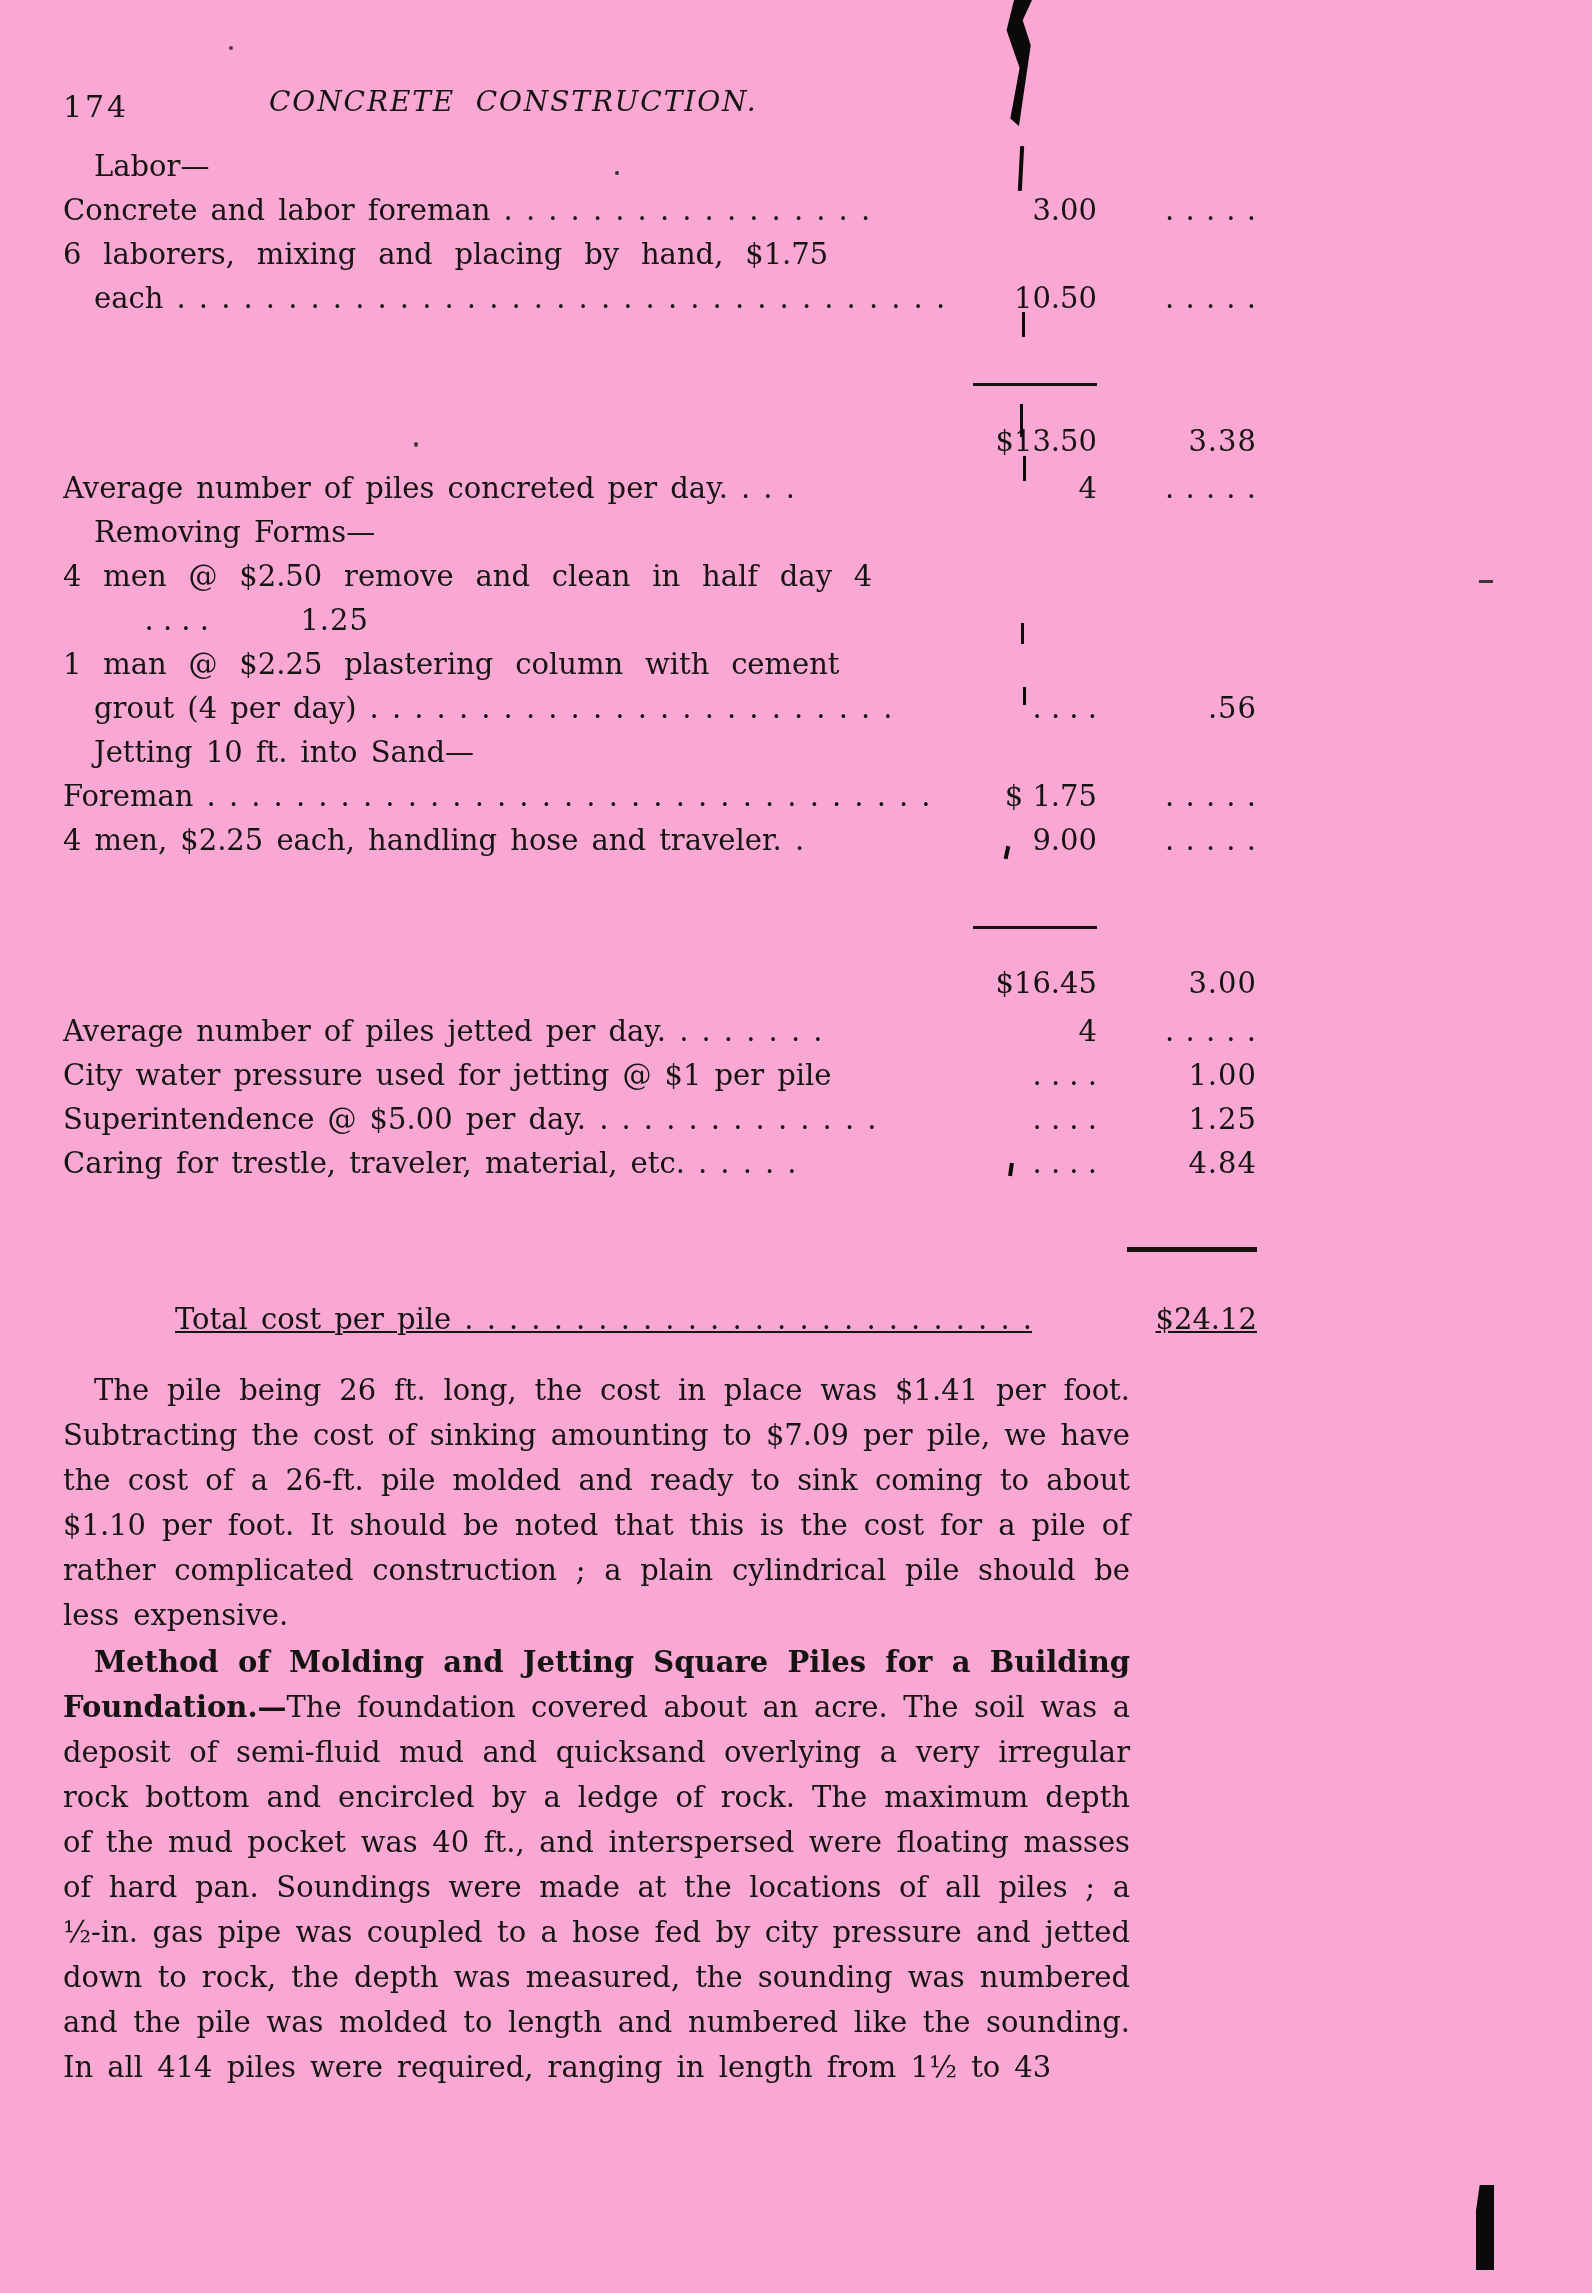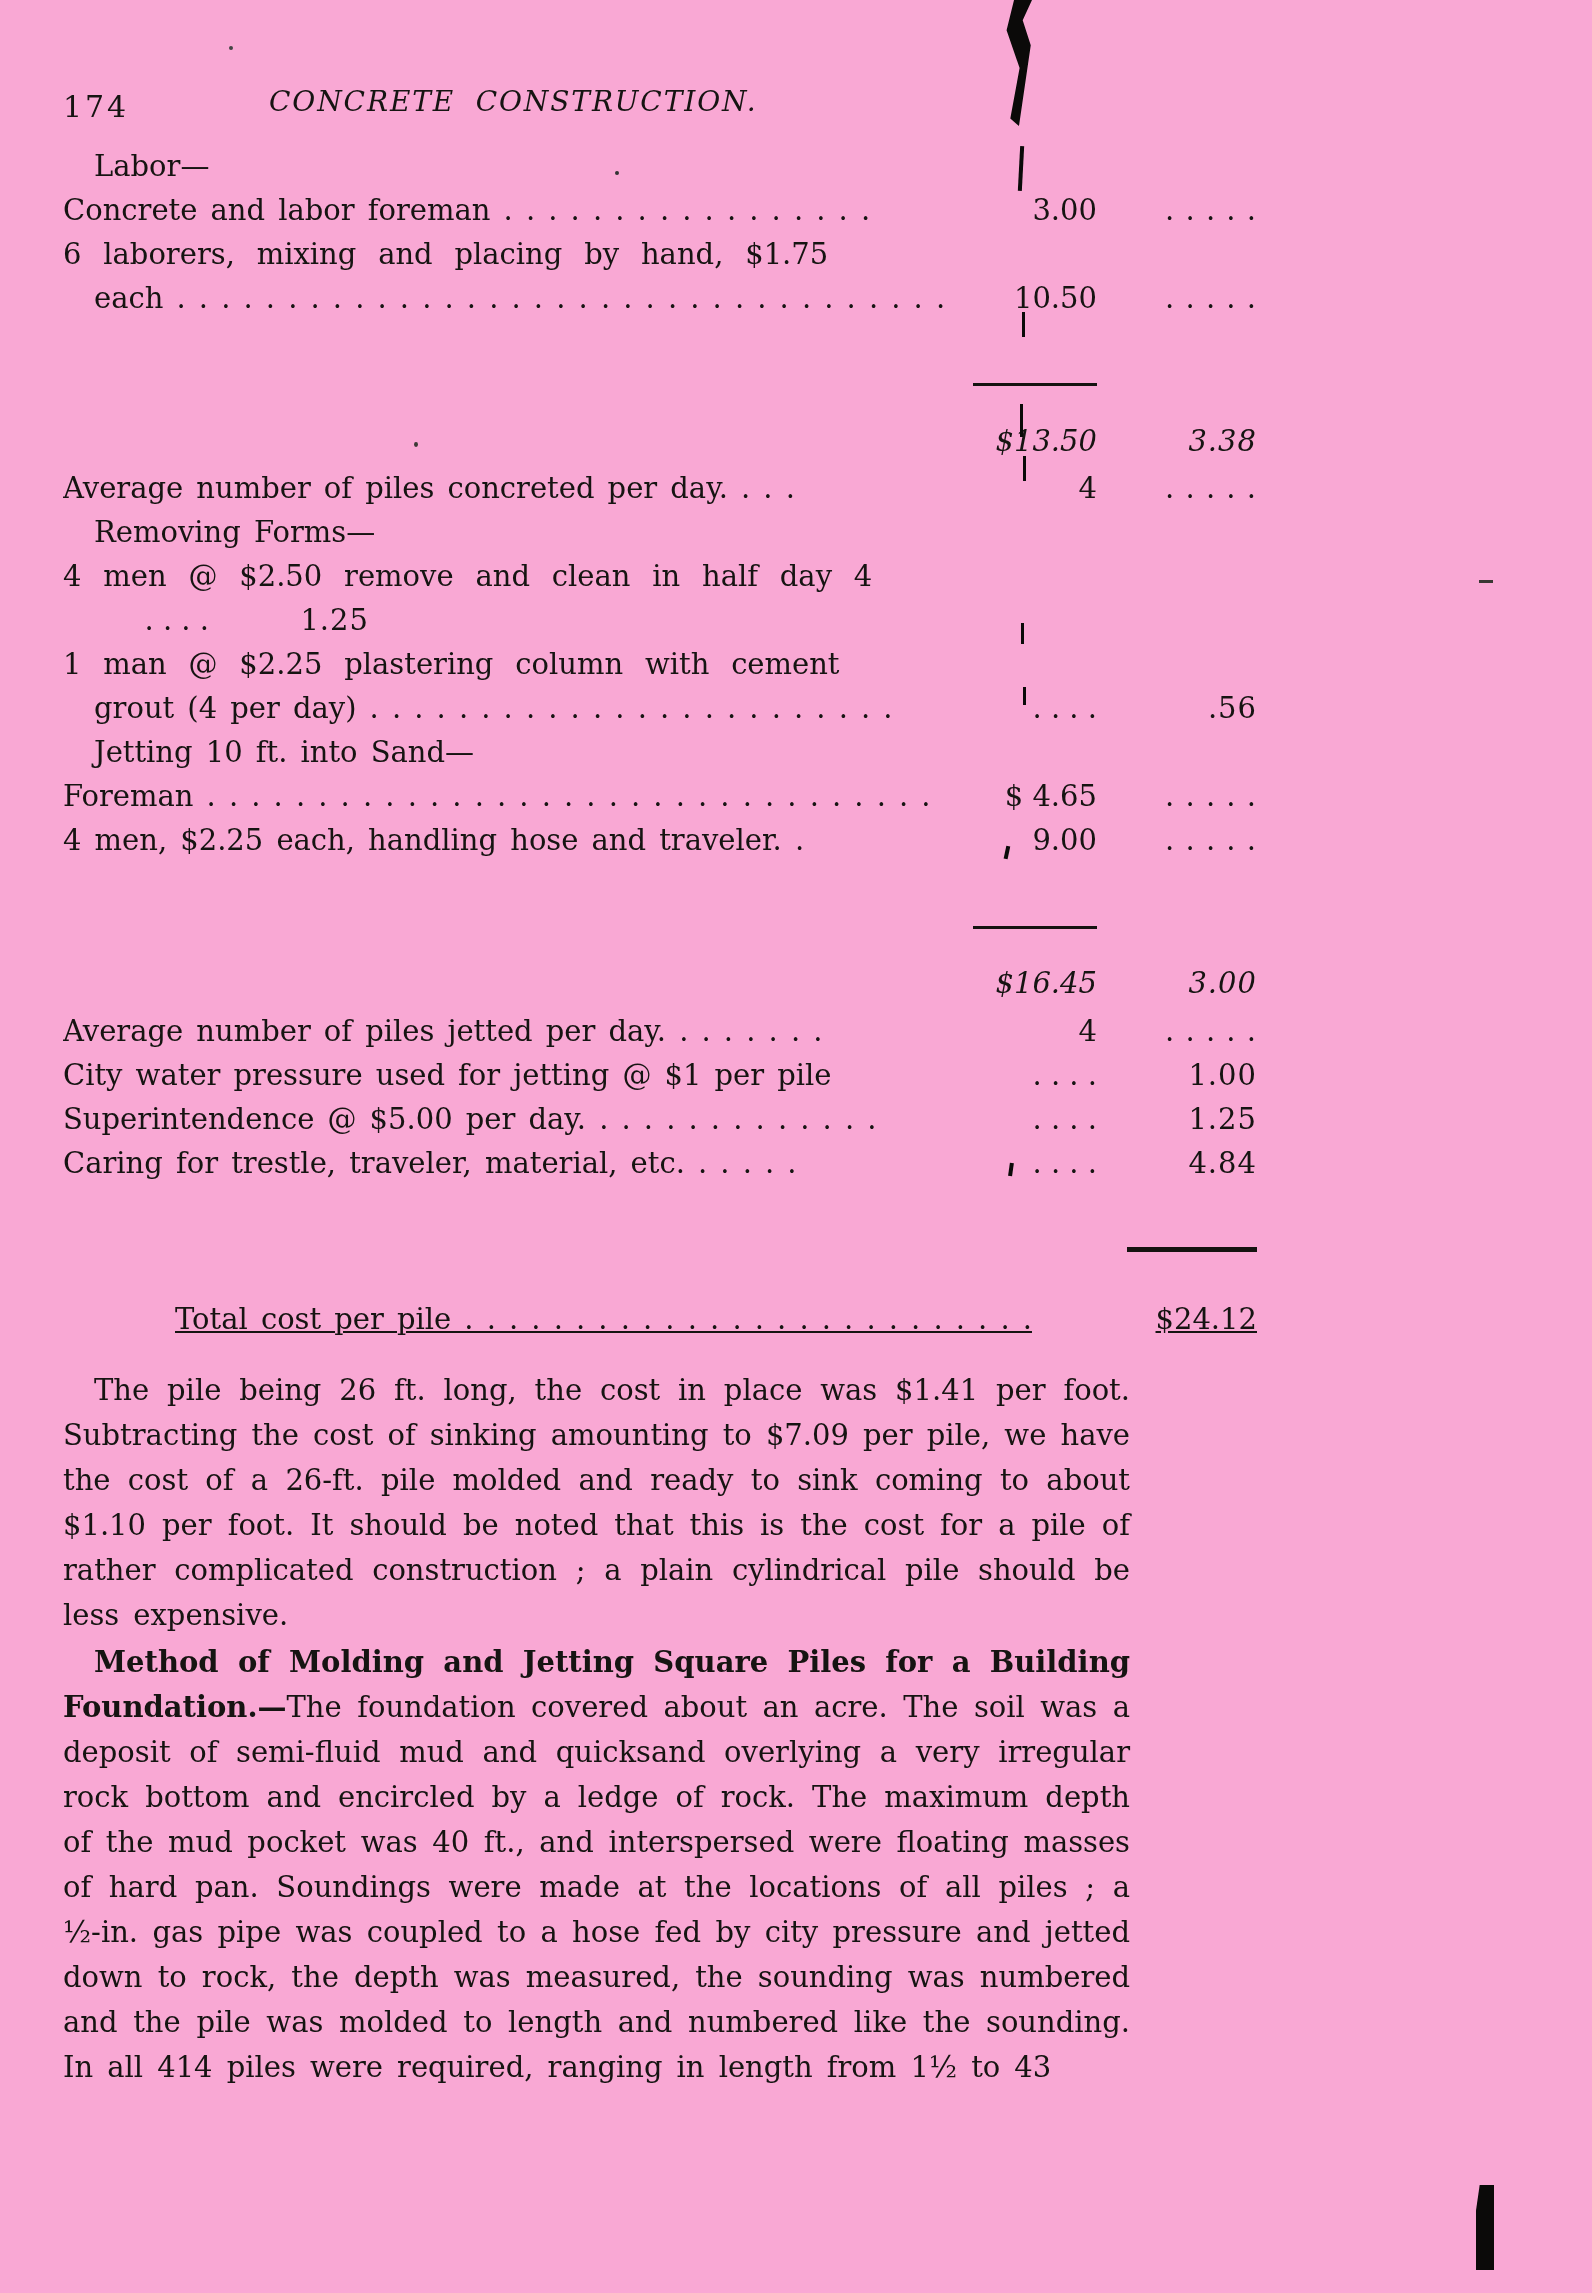--- a/index.html
+++ b/index.html
@@ -27,21 +27,21 @@
   .t-row { display:flex; align-items:center; }
   .desc { flex:1 1 auto; min-width:0; word-spacing:3.9px; white-space:nowrap; overflow:hidden; }
   .desc.full { flex-basis:100%; word-spacing:12.6px; }
   .ind1 { padding-left:31px; }
   .c1 { flex:0 0 146px; text-align:right; white-space:nowrap; }
   .c2 { flex:0 0 160px; text-align:right; white-space:nowrap; letter-spacing:1px; }
   .rule { display:inline-block; background:#151310; }
   .rule.r1 { width:124px; height:2.9px; margin-bottom:8.7px; }
   .rule.r3 { width:130px; height:4.9px; margin-bottom:7.8px; }
   .rule-row { margin-top:43px; }
-  .subtotal-row { margin-top:11.6px; margin-bottom:3.9px;font-style:italic; }
+  .subtotal-row { margin-top:11.6px; margin-bottom:3.9px; }
   .total-row { margin-top:25px; display:flex;text-decoration:underline; }
   .total-desc { padding-left:112px; white-space:nowrap; word-spacing:3.9px; }
   .total-amt { margin-left:auto; white-space:nowrap; }
   
   .paragraphs { width:1067px; margin-top:27px; text-align:justify; line-height:45px; word-spacing:4.9px; }
   .paragraphs p { margin:0; text-indent:31px; }
   .paragraphs p + p { margin-top:1.9px; }
   strong { font-weight:bold; }
   
   .artifact { position:absolute; background:#0b0a09; }
@@ -137,21 +137,21 @@
         <div class="c1">. . . .</div>
         <div class="c2">.56</div>
       </div>
 
       <div class="t-row">
         <div class="desc ind1">Jetting 10 ft. into Sand—</div>
       </div>
 
       <div class="t-row">
         <div class="desc">Foreman . . . . . . . . . . . . . . . . . . . . . . . . . . . . . . . . .</div>
-        <div class="c1">$ 4.65</div>
+        <div class="c1">$ 1.75</div>
         <div class="c2">. . . . .</div>
       </div>
 
       <div class="t-row">
         <div class="desc">4 men, $2.25 each, handling hose and traveler. .</div>
         <div class="c1">9.00</div>
         <div class="c2">. . . . .</div>
       </div>
 
       <div class="t-row rule-row">

